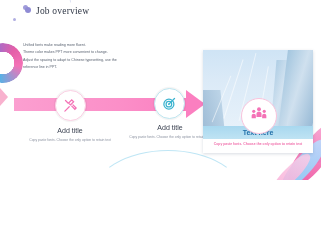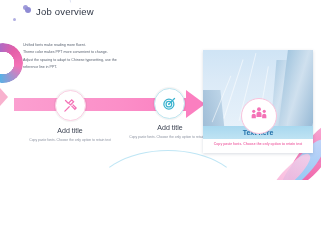--- a/index.html
+++ b/index.html
@@ -123,20 +123,21 @@
     border-radius: 50%;
     background: #8f8bd4;
   }
   .slide-title {
     position: absolute;
     left: 36px;
     top: 6px;
     font-size: 9.5px;
     color: #2f3645;
     letter-spacing: .2px;
+    font-family: Liberation Serif, serif;
   }
 
   
   .body-copy {
     position: absolute;
     left: 23px;
     top: 42px;
     width: 108px;
     font-size: 3.6px;
     line-height: 2.05;

